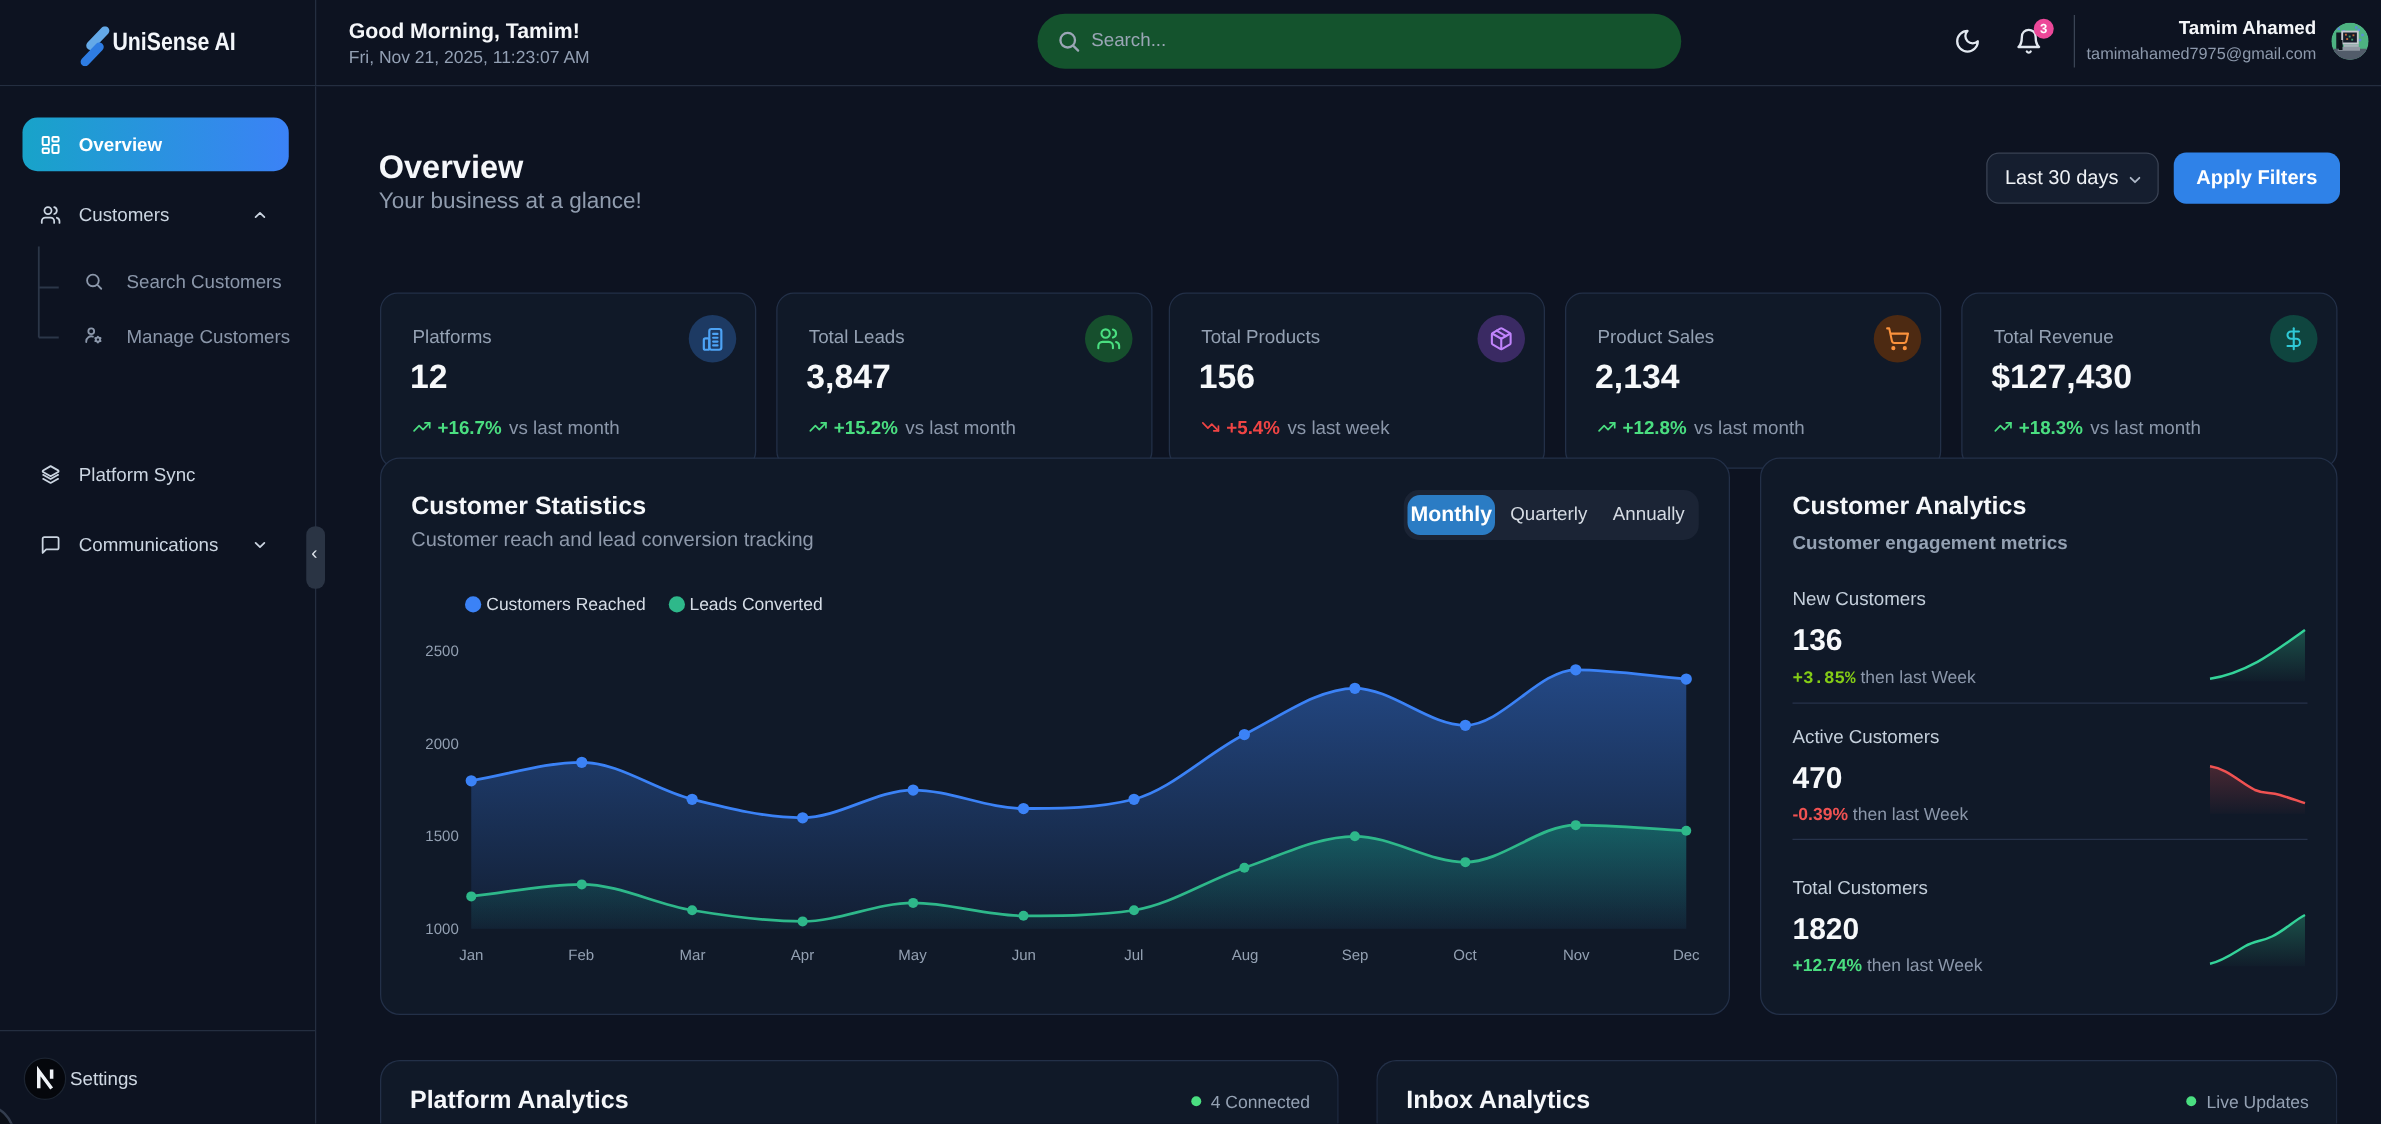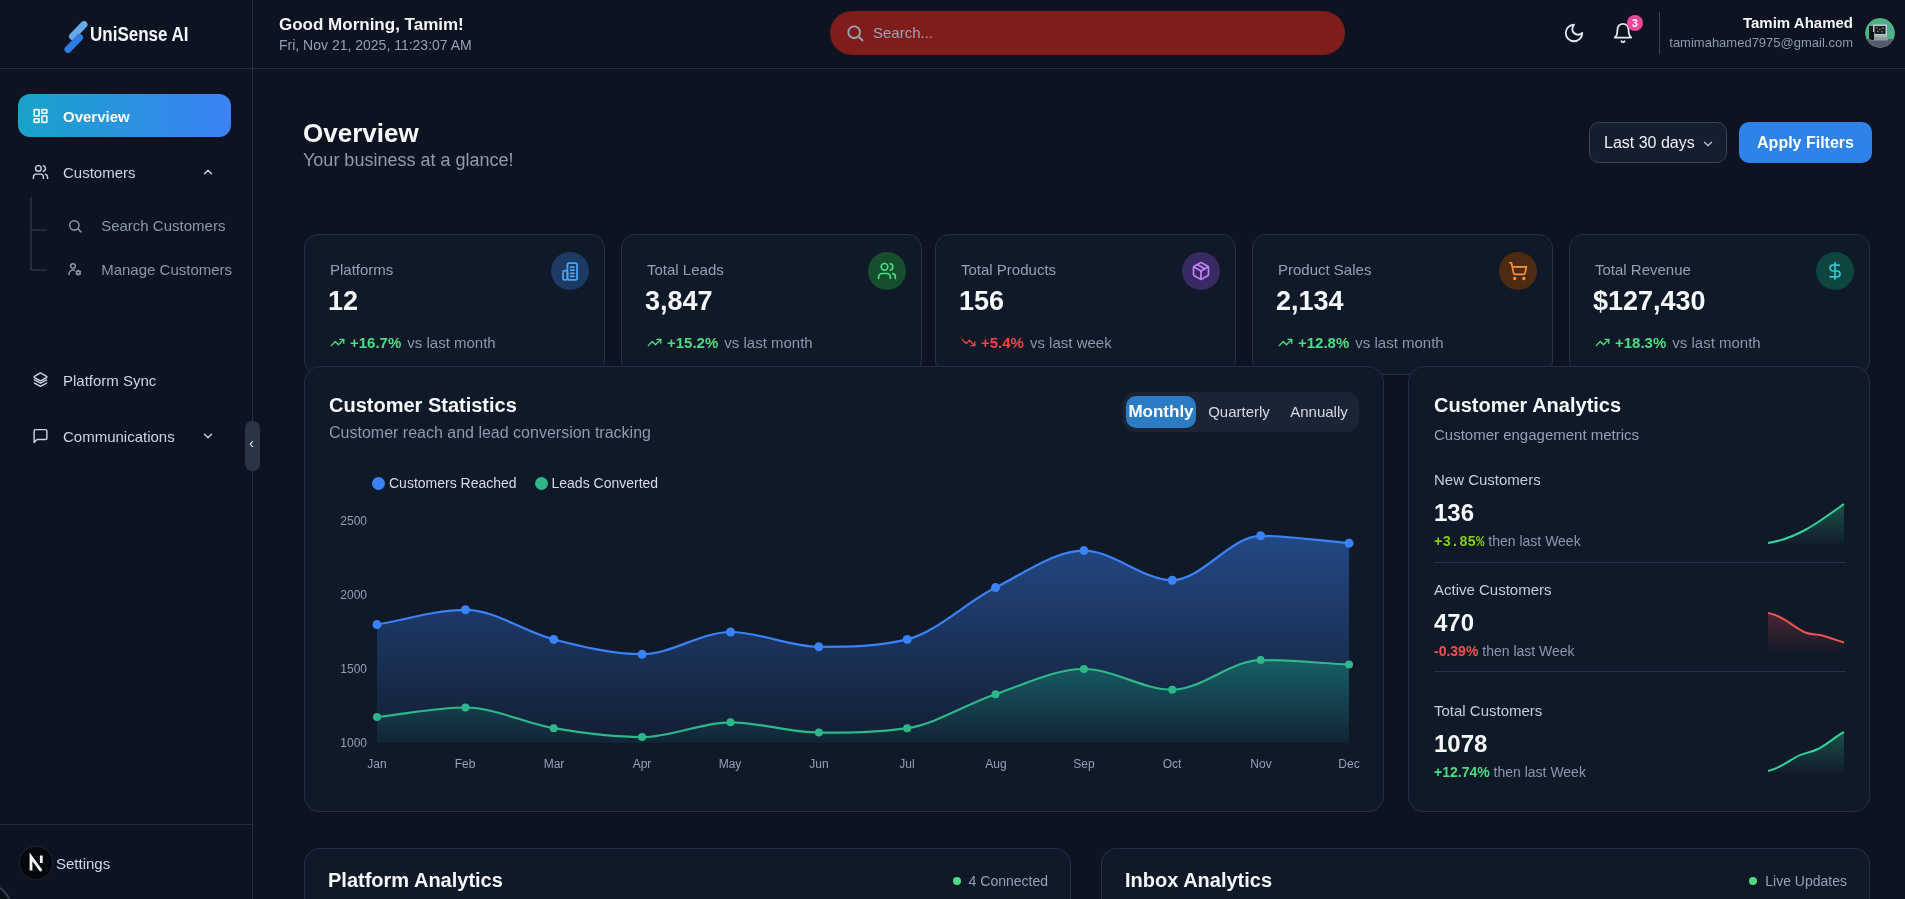--- a/index.html
+++ b/index.html
@@ -7,21 +7,21 @@
 body { position:relative; color:#fff; }
 .abs { position:absolute; }
 
 #header { position:absolute; left:0; top:0; width:1905px; height:69px; background:#0d1321; border-bottom:1px solid #242e40; }
 #logo { position:absolute; left:0; top:0; width:253px; height:68px; border-right:1px solid #242e40; }
 #logo svg { position:absolute; }
 #logo .name { position:absolute; left:90px; top:23px; font-size:20px; font-weight:bold; color:#f3f6fa; transform:scaleX(0.85); transform-origin:left center; white-space:nowrap; }
 #greet { position:absolute; left:279px; top:15px; }
 #greet .g1 { font-size:17px; font-weight:bold; color:#f4f6f9; }
 #greet .g2 { font-size:14px; color:#93a0b4; margin-top:2px;text-align:center; }
-#search { position:absolute; left:830px; top:11px; width:515px; height:44px; background:#7f1d1d; border-radius:22px; }
+#search { position:absolute; left:830px; top:11px; width:515px; height:44px; background:#14532d; border-radius:22px; }
 #search svg { position:absolute; left:15px; top:12px; }
 #search .ph { position:absolute; left:43px; top:13px; font-size:15px; color:#9ba6b6; }
 .hicon { position:absolute; top:22px; }
 #vdiv { position:absolute; left:1659px; top:12px; width:1px; height:42px; background:#3a4455; }
 #user { position:absolute; right:52px; top:14px; text-align:right; }
 #user .n1 { font-size:15px; font-weight:bold; color:#f4f6f9; }
 #user .n2 { font-size:13px; color:#8d99ac; margin-top:4px; }
 #avatar { position:absolute; left:1865px; top:18px; width:30px; height:30px; border-radius:50%; overflow:hidden; }
 
 #sidebar { position:absolute; left:0; top:69px; width:253px; height:830px; background:#0d1321; border-right:1px solid #242e40; }
@@ -358,21 +358,21 @@
           <circle cx="690.5" cy="327.2" r="4"></circle>
           <circle cx="778.9" cy="302" r="4"></circle>
           <circle cx="867.3" cy="322.7" r="4"></circle>
           <circle cx="955.6" cy="293.1" r="4"></circle>
           <circle cx="1044" cy="297.6" r="4"></circle>
       </g>
     </svg>
   </div>
   <div id="anacard">
     <div class="bigtitle" style="position:absolute;left:25px;top:27px;">Customer Analytics</div>
-    <div style="position:absolute;left:25px;top:59px;font-size:15px;color:#94a1b3;">Customer engagement metrics</div>
+    <div style="position:absolute;left:25px;top:59px;font-size:15px;color:#94a1b3;font-weight:bold;">Customer engagement metrics</div>
 
     <div style="position:absolute;left:25px;top:104px;font-size:15px;color:#c4cfdb;">New Customers</div>
     <div style="position:absolute;left:25px;top:132px;font-size:24px;font-weight:bold;color:#f6f8fa;">136</div>
     <div style="position:absolute;left:25px;top:166px;font-size:14px;"><span style="color:#84cc16;font-weight:600;font-family:Liberation Mono, monospace;">+3.85%</span> <span style="color:#8b97aa;">then last Week</span></div>
     <svg style="position:absolute;left:357px;top:132px;" width="80" height="48" viewBox="0 0 80 48">
       <defs>
           <linearGradient id="sg1" x1="0" y1="0" x2="0" y2="1">
             <stop offset="0%" stop-color="#34d399" stop-opacity="0.3"></stop>
             <stop offset="100%" stop-color="#34d399" stop-opacity="0.02"></stop>
           </linearGradient>
@@ -391,21 +391,21 @@
             <stop offset="0%" stop-color="#f05252" stop-opacity="0.25"></stop>
             <stop offset="100%" stop-color="#f05252" stop-opacity="0.02"></stop>
           </linearGradient>
         </defs>
       <path d="M2,8 C16,10 26,21 38,27 C46,30.5 50,28.5 58,31 C68,34 73,36 78,37.5 L78,46 L2,46 Z" fill="url(#sg2)"></path>
       <path d="M2,8 C16,10 26,21 38,27 C46,30.5 50,28.5 58,31 C68,34 73,36 78,37.5" fill="none" stroke="#f05252" stroke-width="2"></path>
     </svg>
     <div style="position:absolute;left:25px;top:304px;width:412px;height:1px;background:#26324a;"></div>
 
     <div style="position:absolute;left:25px;top:335px;font-size:15px;color:#c4cfdb;">Total Customers</div>
-    <div style="position:absolute;left:25px;top:363px;font-size:24px;font-weight:bold;color:#f6f8fa;">1078</div>
+    <div style="position:absolute;left:25px;top:363px;font-size:24px;font-weight:bold;color:#f6f8fa;">1820</div>
     <div style="position:absolute;left:25px;top:397px;font-size:14px;"><span style="color:#4ade80;font-weight:600;">+12.74%</span> <span style="color:#8b97aa;">then last Week</span></div>
     <svg style="position:absolute;left:357px;top:360px;" width="80" height="48" viewBox="0 0 80 48">
       <path d="M2,44 C12,42 20,36 30,30 C38,25.5 44,26 52,22 C62,17 70,9 78,5 L78,46 L2,46 Z" fill="url(#sg1)"></path>
       <path d="M2,44 C12,42 20,36 30,30 C38,25.5 44,26 52,22 C62,17 70,9 78,5" fill="none" stroke="#34d399" stroke-width="2"></path>
     </svg>
   </div>
   <div id="pcard">
     <div class="bigtitle" style="position:absolute;left:23px;top:20px;">Platform Analytics</div>
     <div class="dotlbl" style="position:absolute;right:22px;top:24px;"><span class="gdot"></span>4 Connected</div>
   </div>

